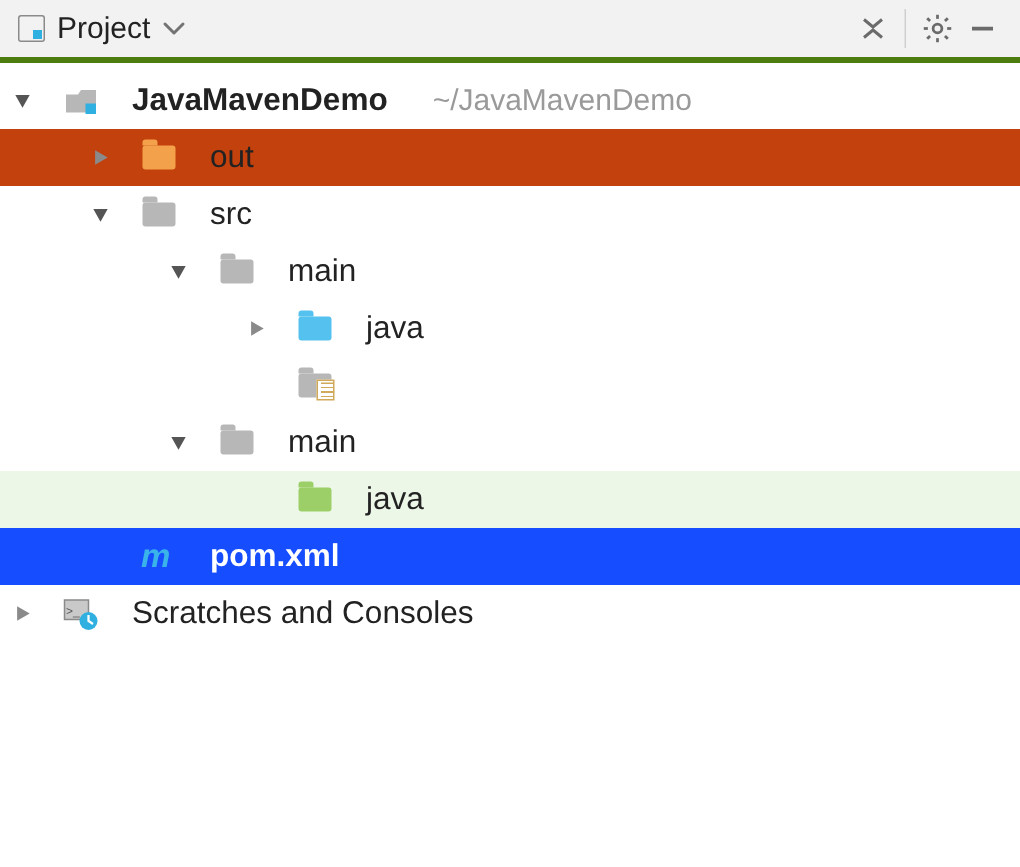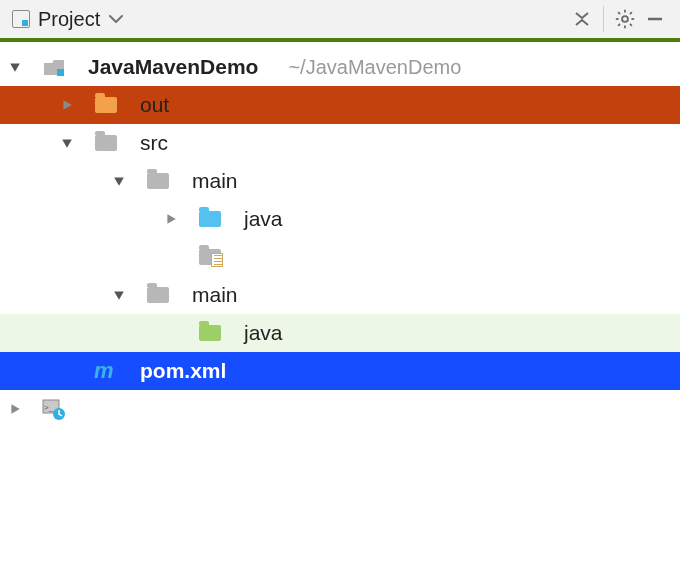--- a/index.html
+++ b/index.html
@@ -210,15 +210,16 @@
       </span>
     <span class="iconbox">
       <svg width="24" height="22" viewBox="0 0 24 22">
           <rect x="1" y="2" width="16" height="13" fill="#c9c9c9"></rect>
           <rect x="1" y="2" width="16" height="13" fill="none" stroke="#8a8a8a"></rect>
           <text x="2" y="12" font-size="8" fill="#555">&gt;_</text>
           <circle cx="17" cy="16" r="6" fill="#2fb0e0"></circle>
           <path d="M17 12 v4 l3 2" stroke="#fff" stroke-width="1.5" fill="none"></path>
         </svg>
     </span>
+    <span class="label">Scratches and Consoles</span>
   </div>
 
 </div>
 
 </body></html>

